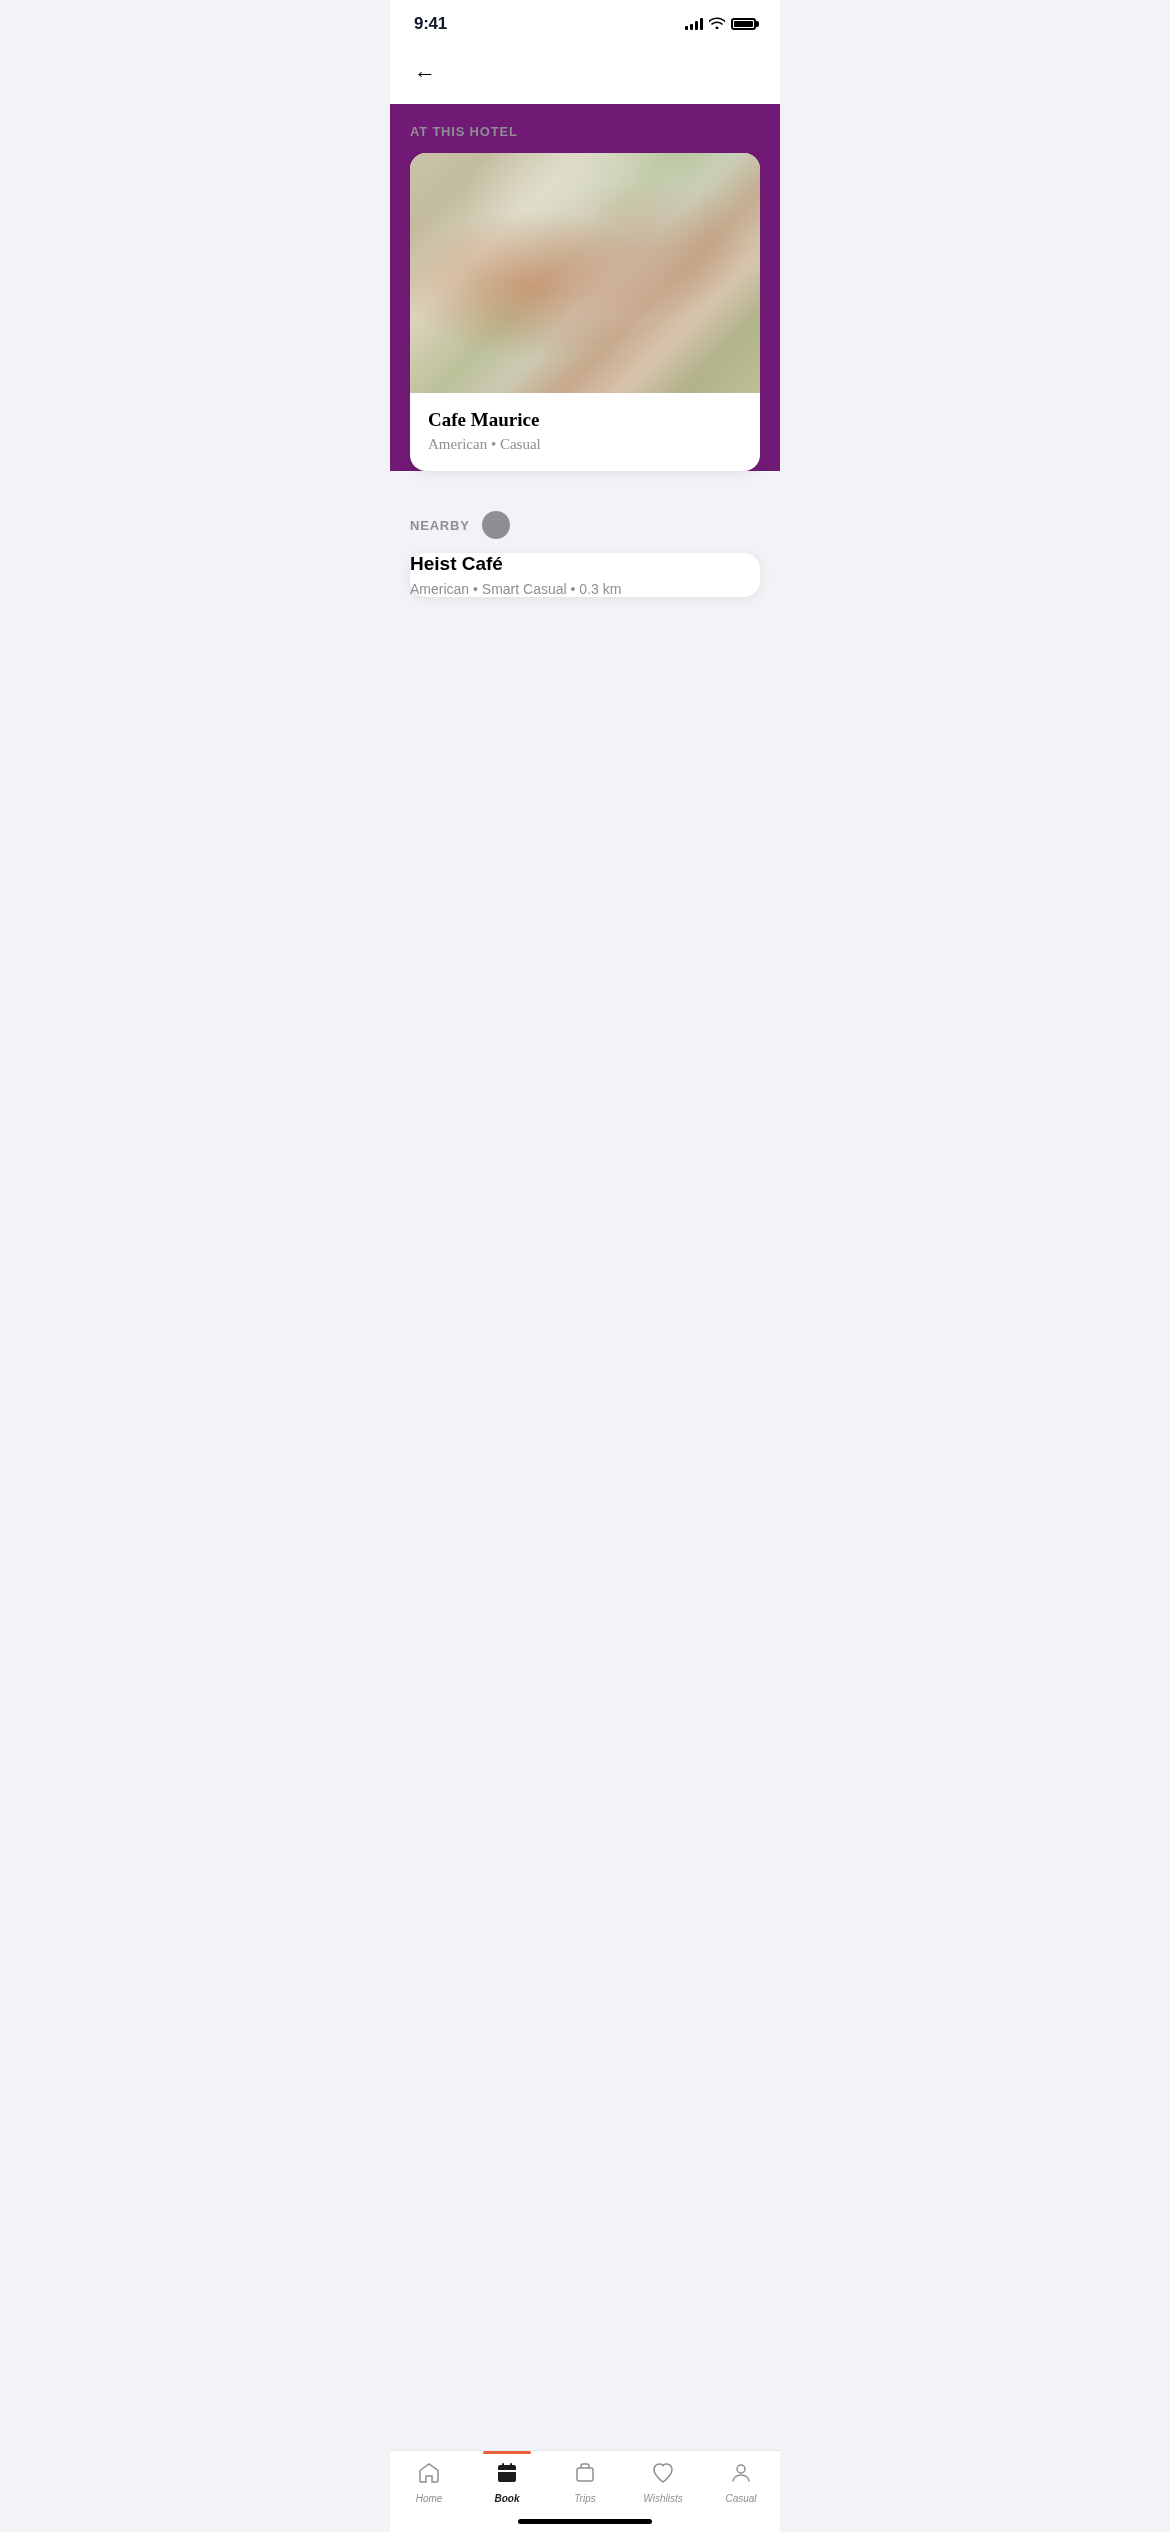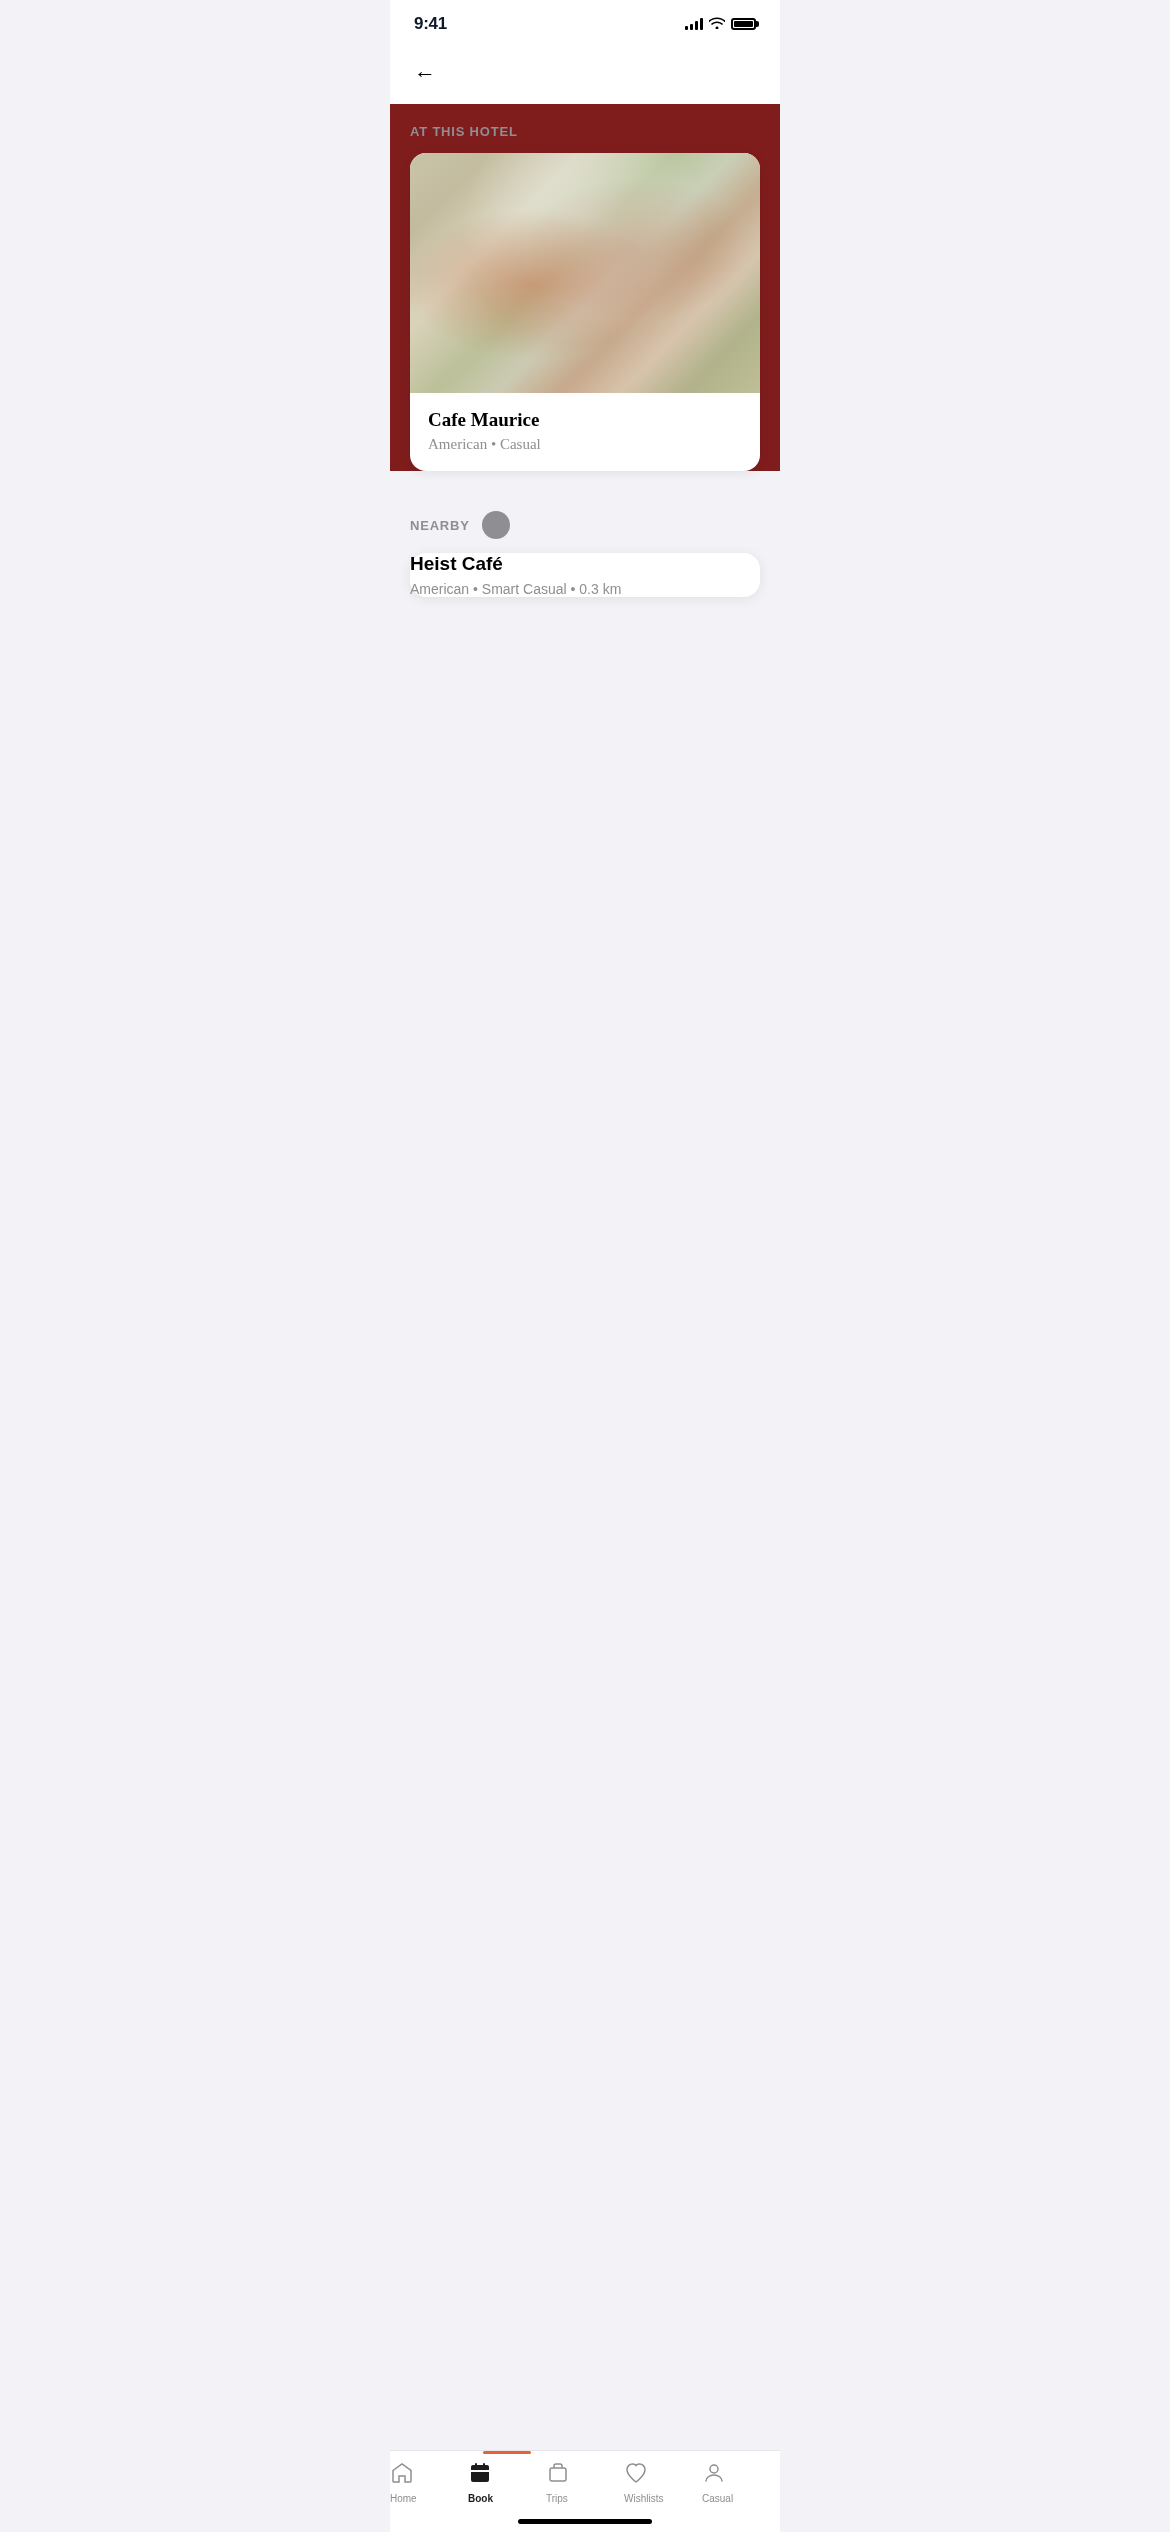--- a/index.html
+++ b/index.html
@@ -117,21 +117,21 @@
     .page-title {
       font-size: 34px;
       font-weight: 700;
       color: #000;
       margin-top: 12px;
       letter-spacing: -0.5px;
     }
 
     
     .section {
-      background: #7f1d1d;
+      background: #701a75;
       padding: 20px 20px 0;
     }
 
     .section-label {
       font-size: 13px;
       font-weight: 600;
       color: #8e8e93;
       letter-spacing: 0.8px;
       text-transform: uppercase;
       margin-bottom: 14px;
@@ -268,25 +268,26 @@
       border-top: 1px solid #e5e5ea;
       display: flex;
       justify-content: space-around;
       align-items: flex-start;
       padding: 10px 0 28px;
     }
 
     .nav-item {
       display: flex;
       flex-direction: column;
-      align-items: flex-start;
+      align-items: center;
       gap: 4px;
       cursor: pointer;
       flex: 1;
       position: relative;
+      font-style: italic;
     }
 
     .nav-icon {
       font-size: 24px;
       line-height: 1;
     }
 
     .nav-label {
       font-size: 10px;
       font-weight: 500;

